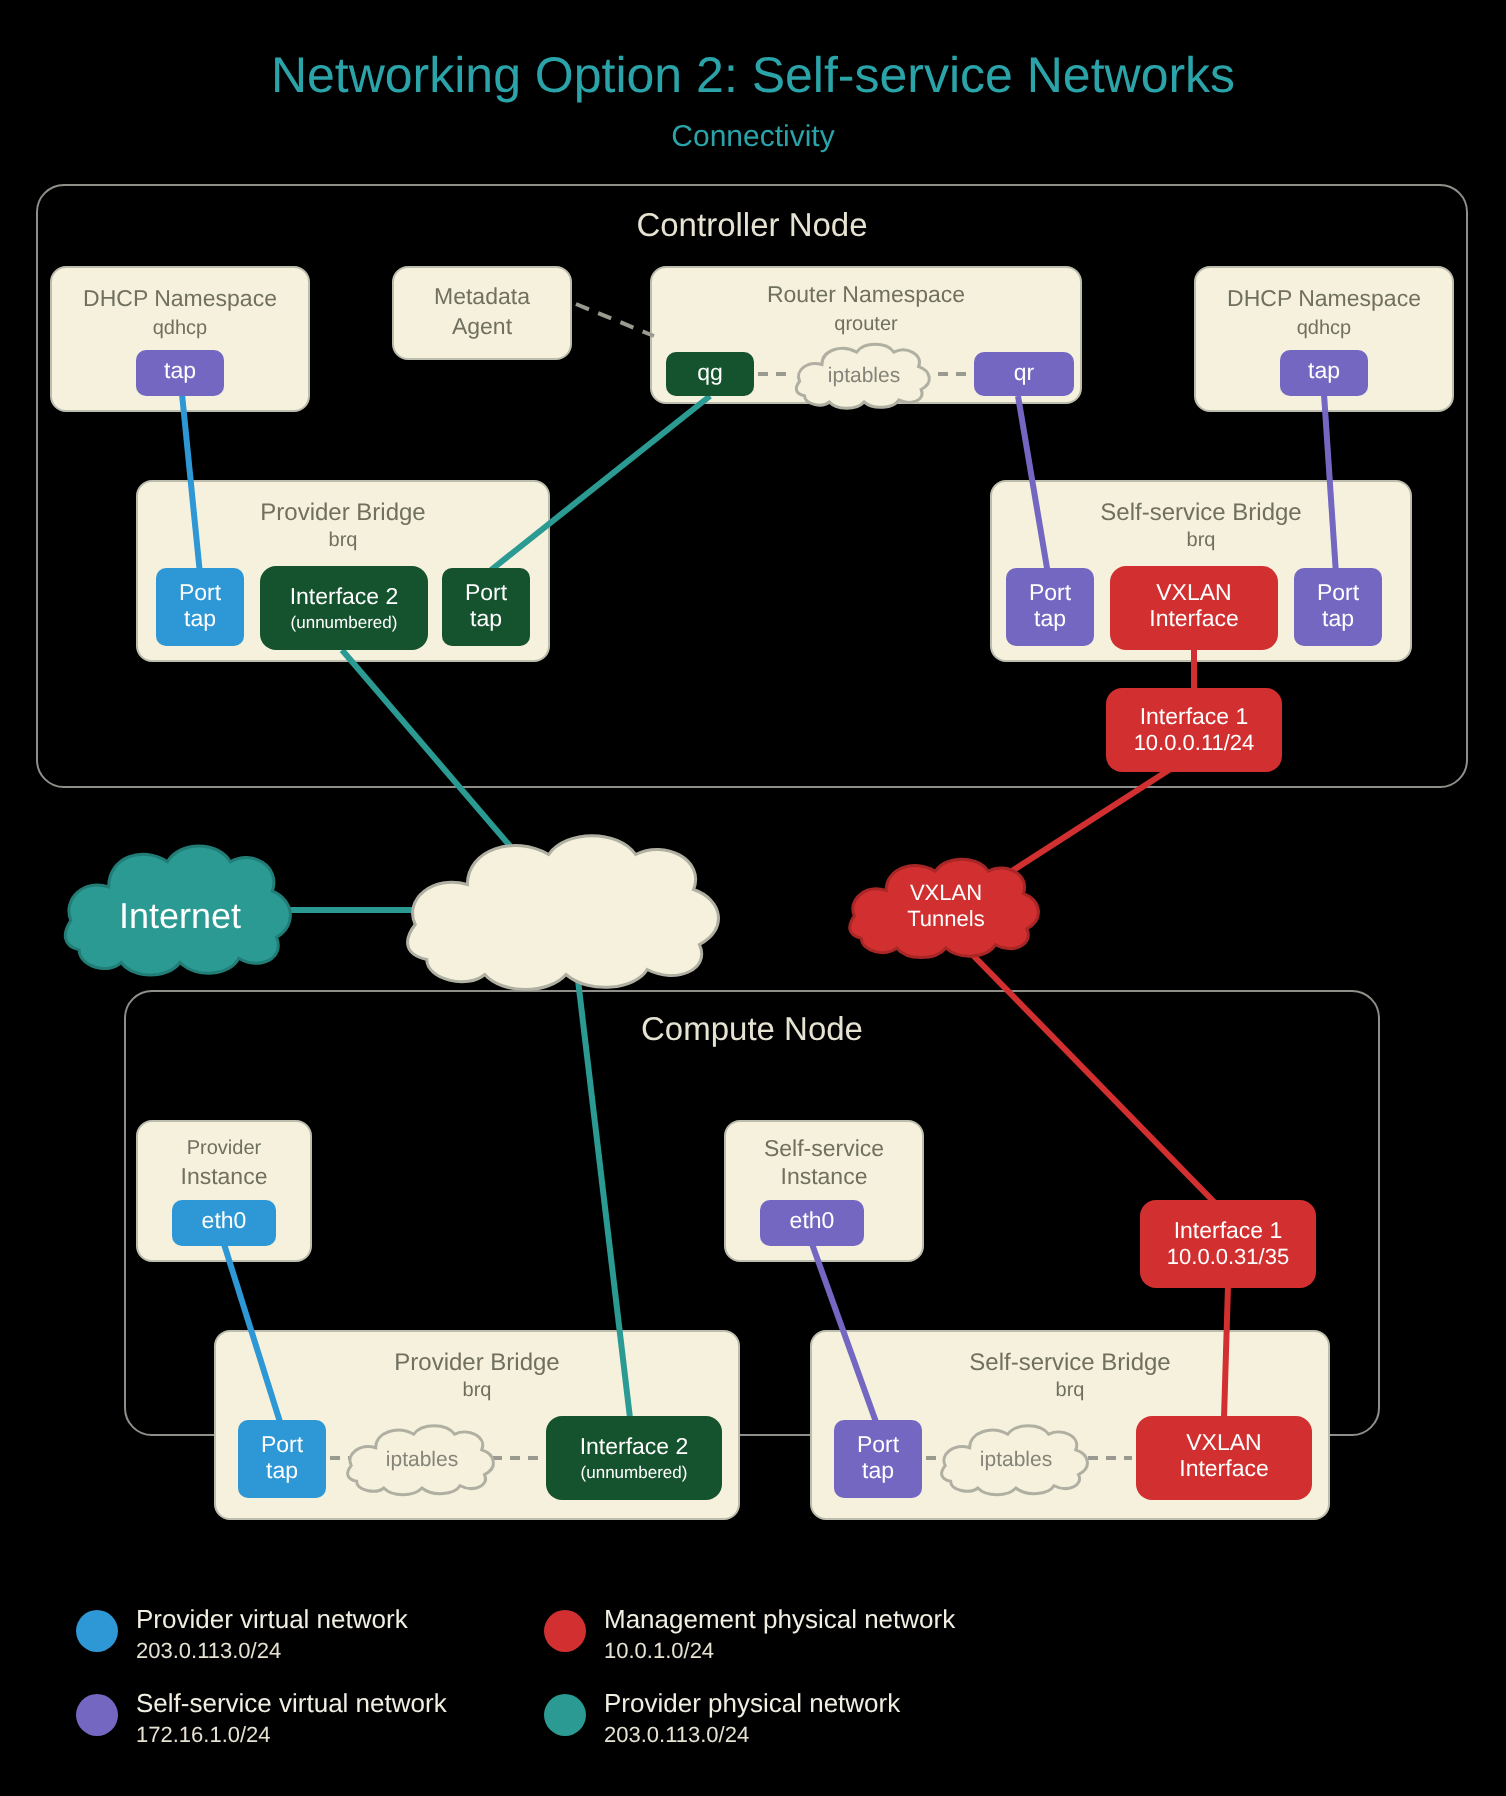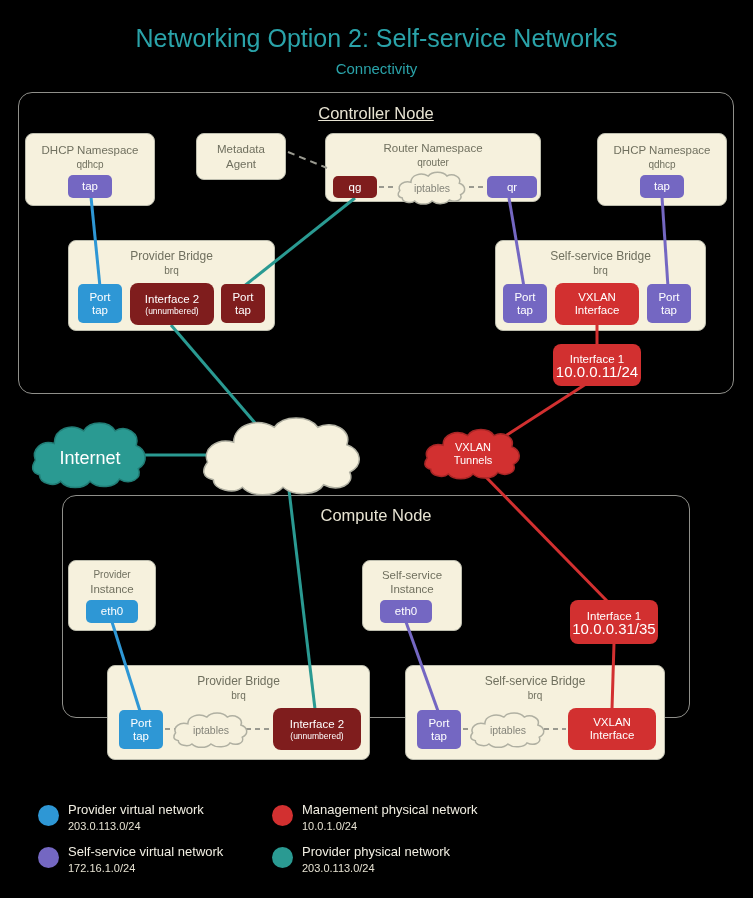--- a/index.html
+++ b/index.html
@@ -16,39 +16,39 @@
   .box { position:absolute; background:#f6f1dd; border:1px solid #bdbdae;
          border-radius:8px; z-index:2; }
   .bt { position:absolute; left:0; right:0; text-align:center; color:#70705f; }
   .wires { position:absolute; left:0; top:0; z-index:3; pointer-events:none; }
   .pill { position:absolute; z-index:4; border-radius:5px; color:#fff;
           display:flex; flex-direction:column; align-items:center; justify-content:center;
           text-align:center; line-height:13px; font-size:11.5px; }
   .r8 { border-radius:8px; }
   .blue   { background:#2e97d5; }
   .purple { background:#7467c2; }
-  .teal   { background:#7f1d1d; }
+  .teal   { background:#14532d; }
   .red    { background:#d23030; }
   .small { font-size:8.5px;  line-height:10px; }
-  .ip    { font-size:15px;  line-height:12px; }
+  .ip    { font-size:11px;  line-height:12px; }
   .cl { position:absolute; z-index:4; text-align:center; }
   .leg-dot   { position:absolute; z-index:4; width:21px; height:21px; border-radius:50%; }
   .leg-label { position:absolute; z-index:4; font-size:13px;   color:#f1eee2; }
   .leg-cidr  { position:absolute; z-index:4; font-size:11px; color:#e6e2d2; }
 </style>
 </head>
 <body>
 
 <div id="stage">
 
   <div class="t-main">Networking Option 2: Self-service Networks</div>
   <div class="t-sub">Connectivity</div>
 
   <div class="node" style="left:18px;top:92px;width:716px;height:302px;">
-    <div class="node-title" style="top:11px;text-decoration:underline;">Controller Node</div>
+    <div class="node-title" style="top:11px;">Controller Node</div>
   </div>
   <div class="node" style="left:62px;top:495px;width:628px;height:223px;">
     <div class="node-title" style="top:10px;">Compute Node</div>
   </div>
 
   <div class="box" style="left:25px;top:133px;width:130px;height:73px;">
     <div class="bt" style="top:10px;font-size:11.5px;">DHCP Namespace</div>
     <div class="bt" style="top:25px;font-size:10px;">qdhcp</div>
   </div>
 

